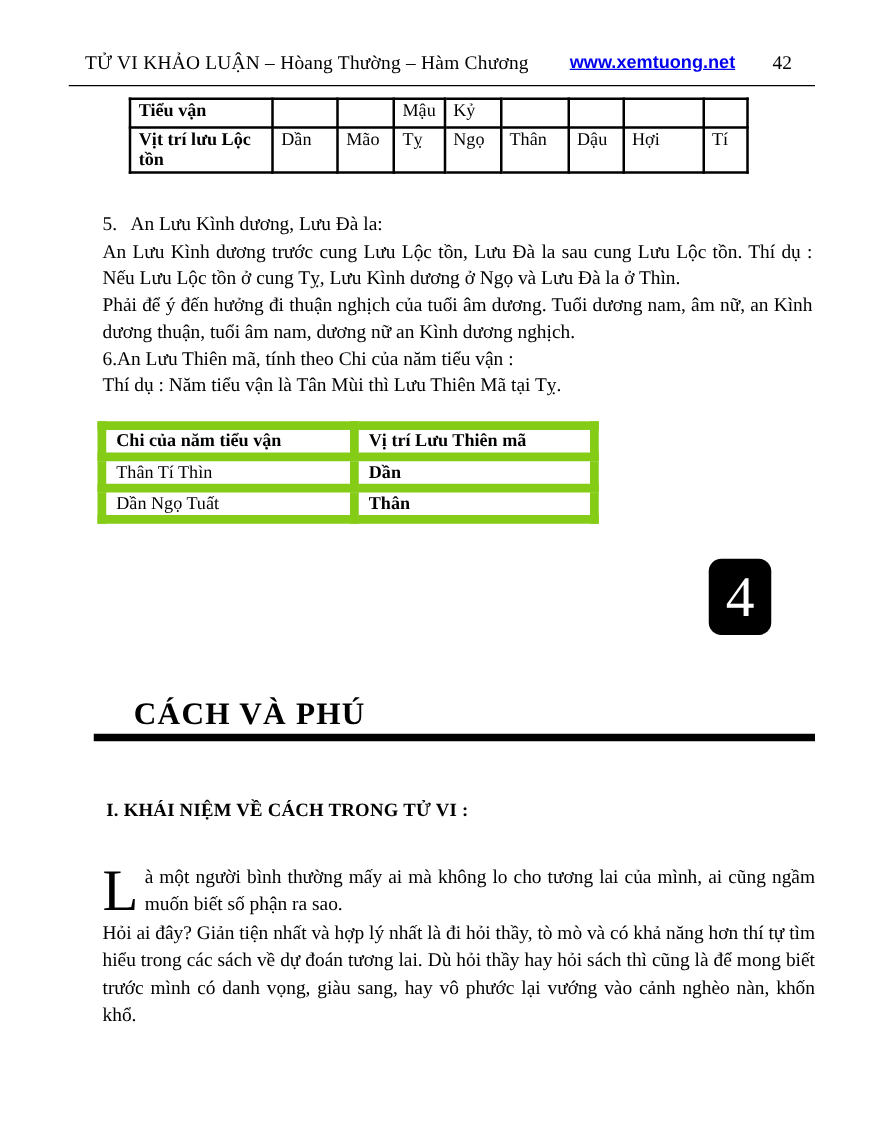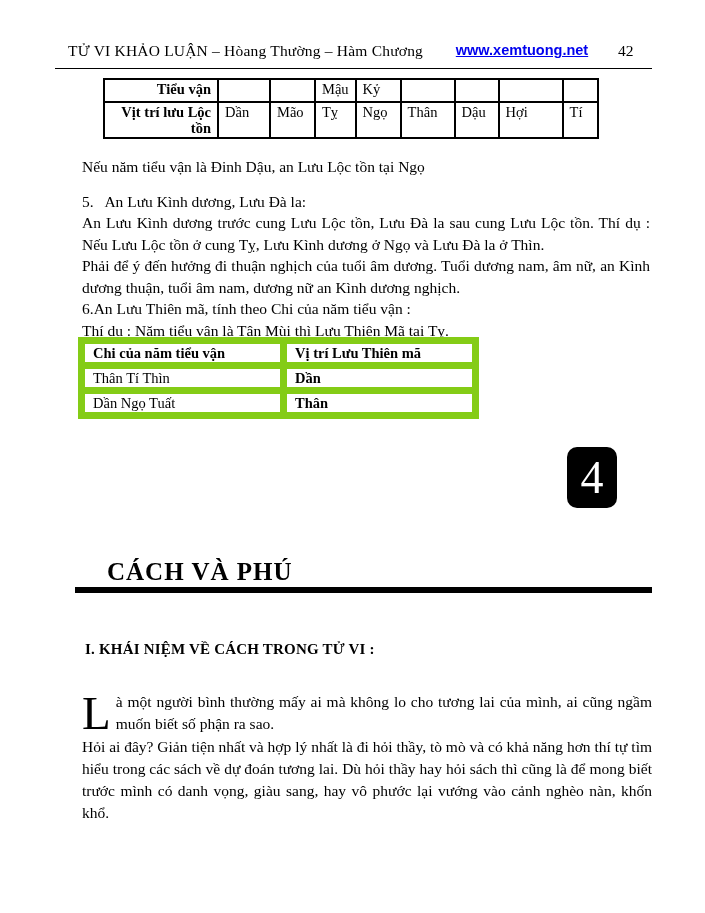--- a/index.html
+++ b/index.html
@@ -19,21 +19,21 @@
   }
   .hdr-page { position:absolute; left:618px; top:42px; font-size:15.5px; }
   .hdr-rule { position:absolute; left:55px; top:68px; width:597px; height:1px; background:#000; }
 
   
   table { border-collapse:collapse; }
   .t1 { position:absolute; left:103px; top:78px; font-size:14.5px; }
   .t1 td { border:2px solid #000; padding:1px 6px 1px 6px; vertical-align:top; line-height:16px; }
   .t1 .r1 td { height:23px; }
   .t1 .r2 td { height:32px; }
-  .t1 td.b { font-weight:bold;text-align:right; }
+  .t1 td.b { font-weight:bold; }
   .t1 .c0 { width:114px; } .t1 .c1 { width:52px; } .t1 .c2 { width:45px; }
   .t1 .c3 { width:37px; }  .t1 .c4 { width:45px; } .t1 .c5 { width:54px; }
   .t1 .c6 { width:44px; }  .t1 .c7 { width:64px;margin-top:20px; } .t1 .c8 { width:35px; }
 
   
   .mid-block { position:absolute; left:82px; top:156px; width:568px; line-height:21.5px; }
   .mid-block p { margin:0; }
   .just { text-align:justify; }
   .pre { white-space:pre-wrap; }
   .gap-above { margin-top:13px !important; }
@@ -101,21 +101,20 @@
       <td class="c4">Ngọ</td>
       <td class="c5">Thân</td>
       <td class="c6">Dậu</td>
       <td class="c7">Hợi</td>
       <td class="c8">Tí</td>
     </tr>
   </tbody>
     </table>
 
   <div class="mid-block">
-    <p>Nếu năm tiểu vận là Đinh Dậu, an Lưu Lộc tồn tại Ngọ</p>
     <p class="gap-above pre">5.   An Lưu Kình dương, Lưu Đà la:</p>
     <p class="just">An Lưu Kình dương trước cung Lưu Lộc tồn, Lưu Đà la sau cung Lưu Lộc tồn. Thí dụ : Nếu Lưu Lộc tồn ở cung Tỵ, Lưu Kình dương ở Ngọ và Lưu Đà la ở Thìn.</p>
     <p class="just">Phải để ý đến hưởng đi thuận nghịch của tuổi âm dương. Tuổi dương nam, âm nữ, an Kình dương thuận, tuổi âm nam, dương nữ an Kình dương nghịch.</p>
     <p>6.An Lưu Thiên mã, tính theo Chi của năm tiểu vận :</p>
     <p>Thí dụ : Năm tiểu vận là Tân Mùi thì Lưu Thiên Mã tại Tỵ.</p>
   </div>
 
   <table class="t2">
     <tbody>
         <tr>

